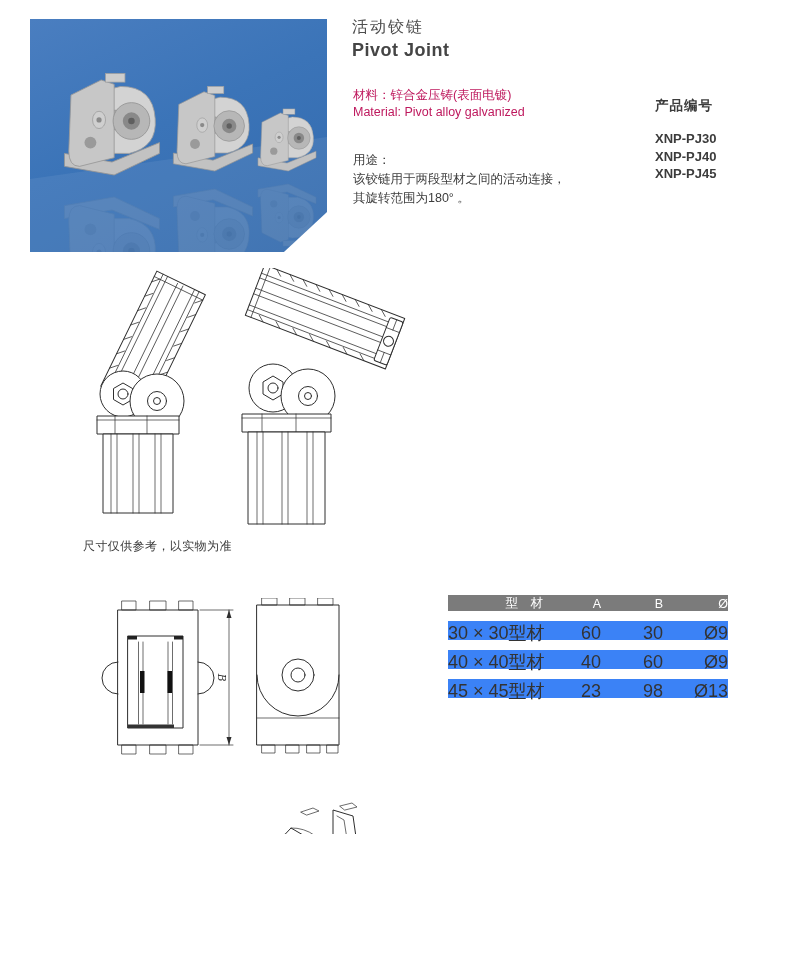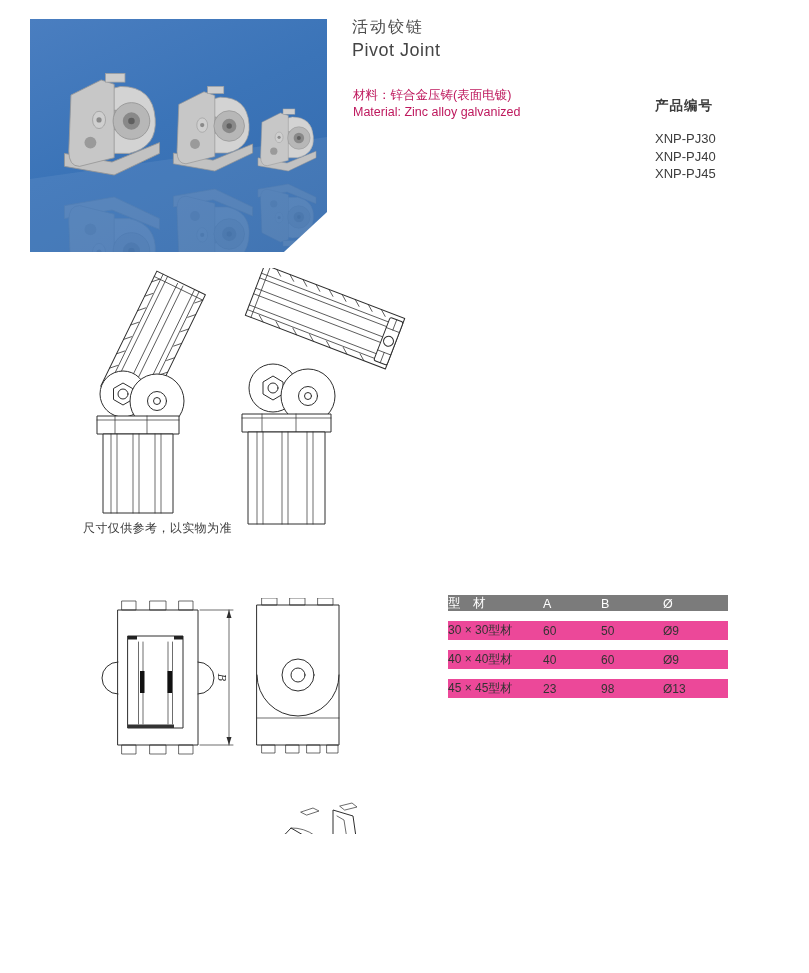--- a/index.html
+++ b/index.html
@@ -9,45 +9,45 @@
   }
   
   .photo{
     position:absolute;left:30px;top:19px;width:297px;height:233px;
     background:linear-gradient(155deg,#4a7ec0 0%,#3b74b8 45%,#336aad 100%);
     clip-path:polygon(0 0,100% 0,100% 82.8%,85.5% 100%,0 100%);
   }
   .photo svg{position:absolute;left:0;top:0;}
   
   .title-cn{position:absolute;left:352px;top:17px;font-size:16px;letter-spacing:2px;color:#4d4d4d;}
-  .title-en{position:absolute;left:352px;top:40px;font-size:18px;font-weight:normal;letter-spacing:.5px;color:#454545;}
+  .title-en{position:absolute;left:352px;top:40px;font-size:18px;font-weight:bold;letter-spacing:.5px;color:#454545;}
   .material-block{position:absolute;left:353px;top:87px;font-size:12.5px;line-height:17px;color:#be185d;}
   .usage-block{position:absolute;left:353px;top:151px;font-size:12.5px;line-height:19px;color:#3c3c3c;}
   .codes-block{position:absolute;left:655px;top:97px;font-size:13px;color:#3c3c3c;}
   .codes-label{font-weight:bold;font-size:13.5px;letter-spacing:1px;margin-bottom:15px;}
-  .code-item{line-height:17.5px;}
-  
-  .note{position:absolute;left:83px;top:520px;font-size:12px;letter-spacing:.4px;color:#3b3b3b;}
+  .code-item{line-height:17.5px;font-weight:bold;}
+  
+  .note{position:absolute;left:83px;top:538px;font-size:12px;letter-spacing:.4px;color:#3b3b3b;}
   
   .drawing{position:absolute;}
   .ln{fill:none;stroke:#2e2e2e;stroke-width:1;stroke-linecap:round;stroke-linejoin:round;}
   .lnw{fill:#ffffff;stroke:#2e2e2e;stroke-width:1;stroke-linejoin:round;}
   .thin{stroke-width:.7;}
   .dimtext{font-family:"DejaVu Serif",serif;font-style:italic;font-size:10.5px;fill:#2e2e2e;}
   
   .spec-table{position:absolute;left:448px;top:595px;width:280px;}
   .spec-header{
     display:grid;grid-template-columns:95px 58px 62px 65px;align-items:center;
     background:#7b7b7b;color:#ffffff;height:16px;font-size:12.5px;margin-bottom:10px;
   }
   .spec-row{
     display:grid;grid-template-columns:95px 58px 62px 65px;align-items:center;
-    background:#ec4899;color:#333333;height:19px;font-size:12px;margin-bottom:10px;
+    background:#3b82f6;color:#333333;height:19px;font-size:18px;margin-bottom:10px;
   }
-  .cell{text-align:left;white-space:nowrap;}
+  .cell{text-align:right;white-space:nowrap;}
   
   .ring{position:absolute;border:1px solid #c6c6c6;border-radius:50%;background:transparent;}
   .ring1{left:394px;top:964px;width:26px;height:26px;}
   .ring2{left:448px;top:962px;width:28px;height:28px;}
 </style>
 </head>
 <body>
 
 <div class="page">
 
@@ -84,23 +84,28 @@
           <use href="#joint" transform="translate(224,86) scale(0.66)"></use>
         </g>
     </svg>
   </div>
 
   <div class="title-cn">活动铰链</div>
   <div class="title-en">Pivot Joint</div>
 
   <div class="material-block">
     <div>材料：锌合金压铸(表面电镀)</div>
-    <div>Material: Zinc alloy galvanized</div>
-  </div>
-
+    <div>Material: Pivot alloy galvanized</div>
+  </div>
+
+  <div class="usage-block">
+    <div>用途：</div>
+    <div>该铰链用于两段型材之间的活动连接，</div>
+    <div>其旋转范围为180° 。</div>
+  </div>
 
   <div class="codes-block">
     <div class="codes-label">产品编号</div>
     <div class="code-item">XNP-PJ30</div>
     <div class="code-item">XNP-PJ40</div>
     <div class="code-item">XNP-PJ45</div>
   </div>
 
   <svg class="drawing" style="left:85px;top:268px;" width="160" height="257" viewBox="0 0 160 257">
     <g transform="rotate(26 40 130)">
@@ -214,21 +219,21 @@
   <div class="spec-table">
     <div class="spec-header">
       <div class="cell">型　材</div>
       <div class="cell">A</div>
       <div class="cell">B</div>
       <div class="cell">Ø</div>
     </div>
     <div class="spec-row">
       <div class="cell">30 × 30型材</div>
       <div class="cell">60</div>
-      <div class="cell">50</div>
+      <div class="cell">30</div>
       <div class="cell">Ø9</div>
     </div>
     <div class="spec-row">
       <div class="cell">40 × 40型材</div>
       <div class="cell">40</div>
       <div class="cell">60</div>
       <div class="cell">Ø9</div>
     </div>
     <div class="spec-row">
       <div class="cell">45 × 45型材</div>

